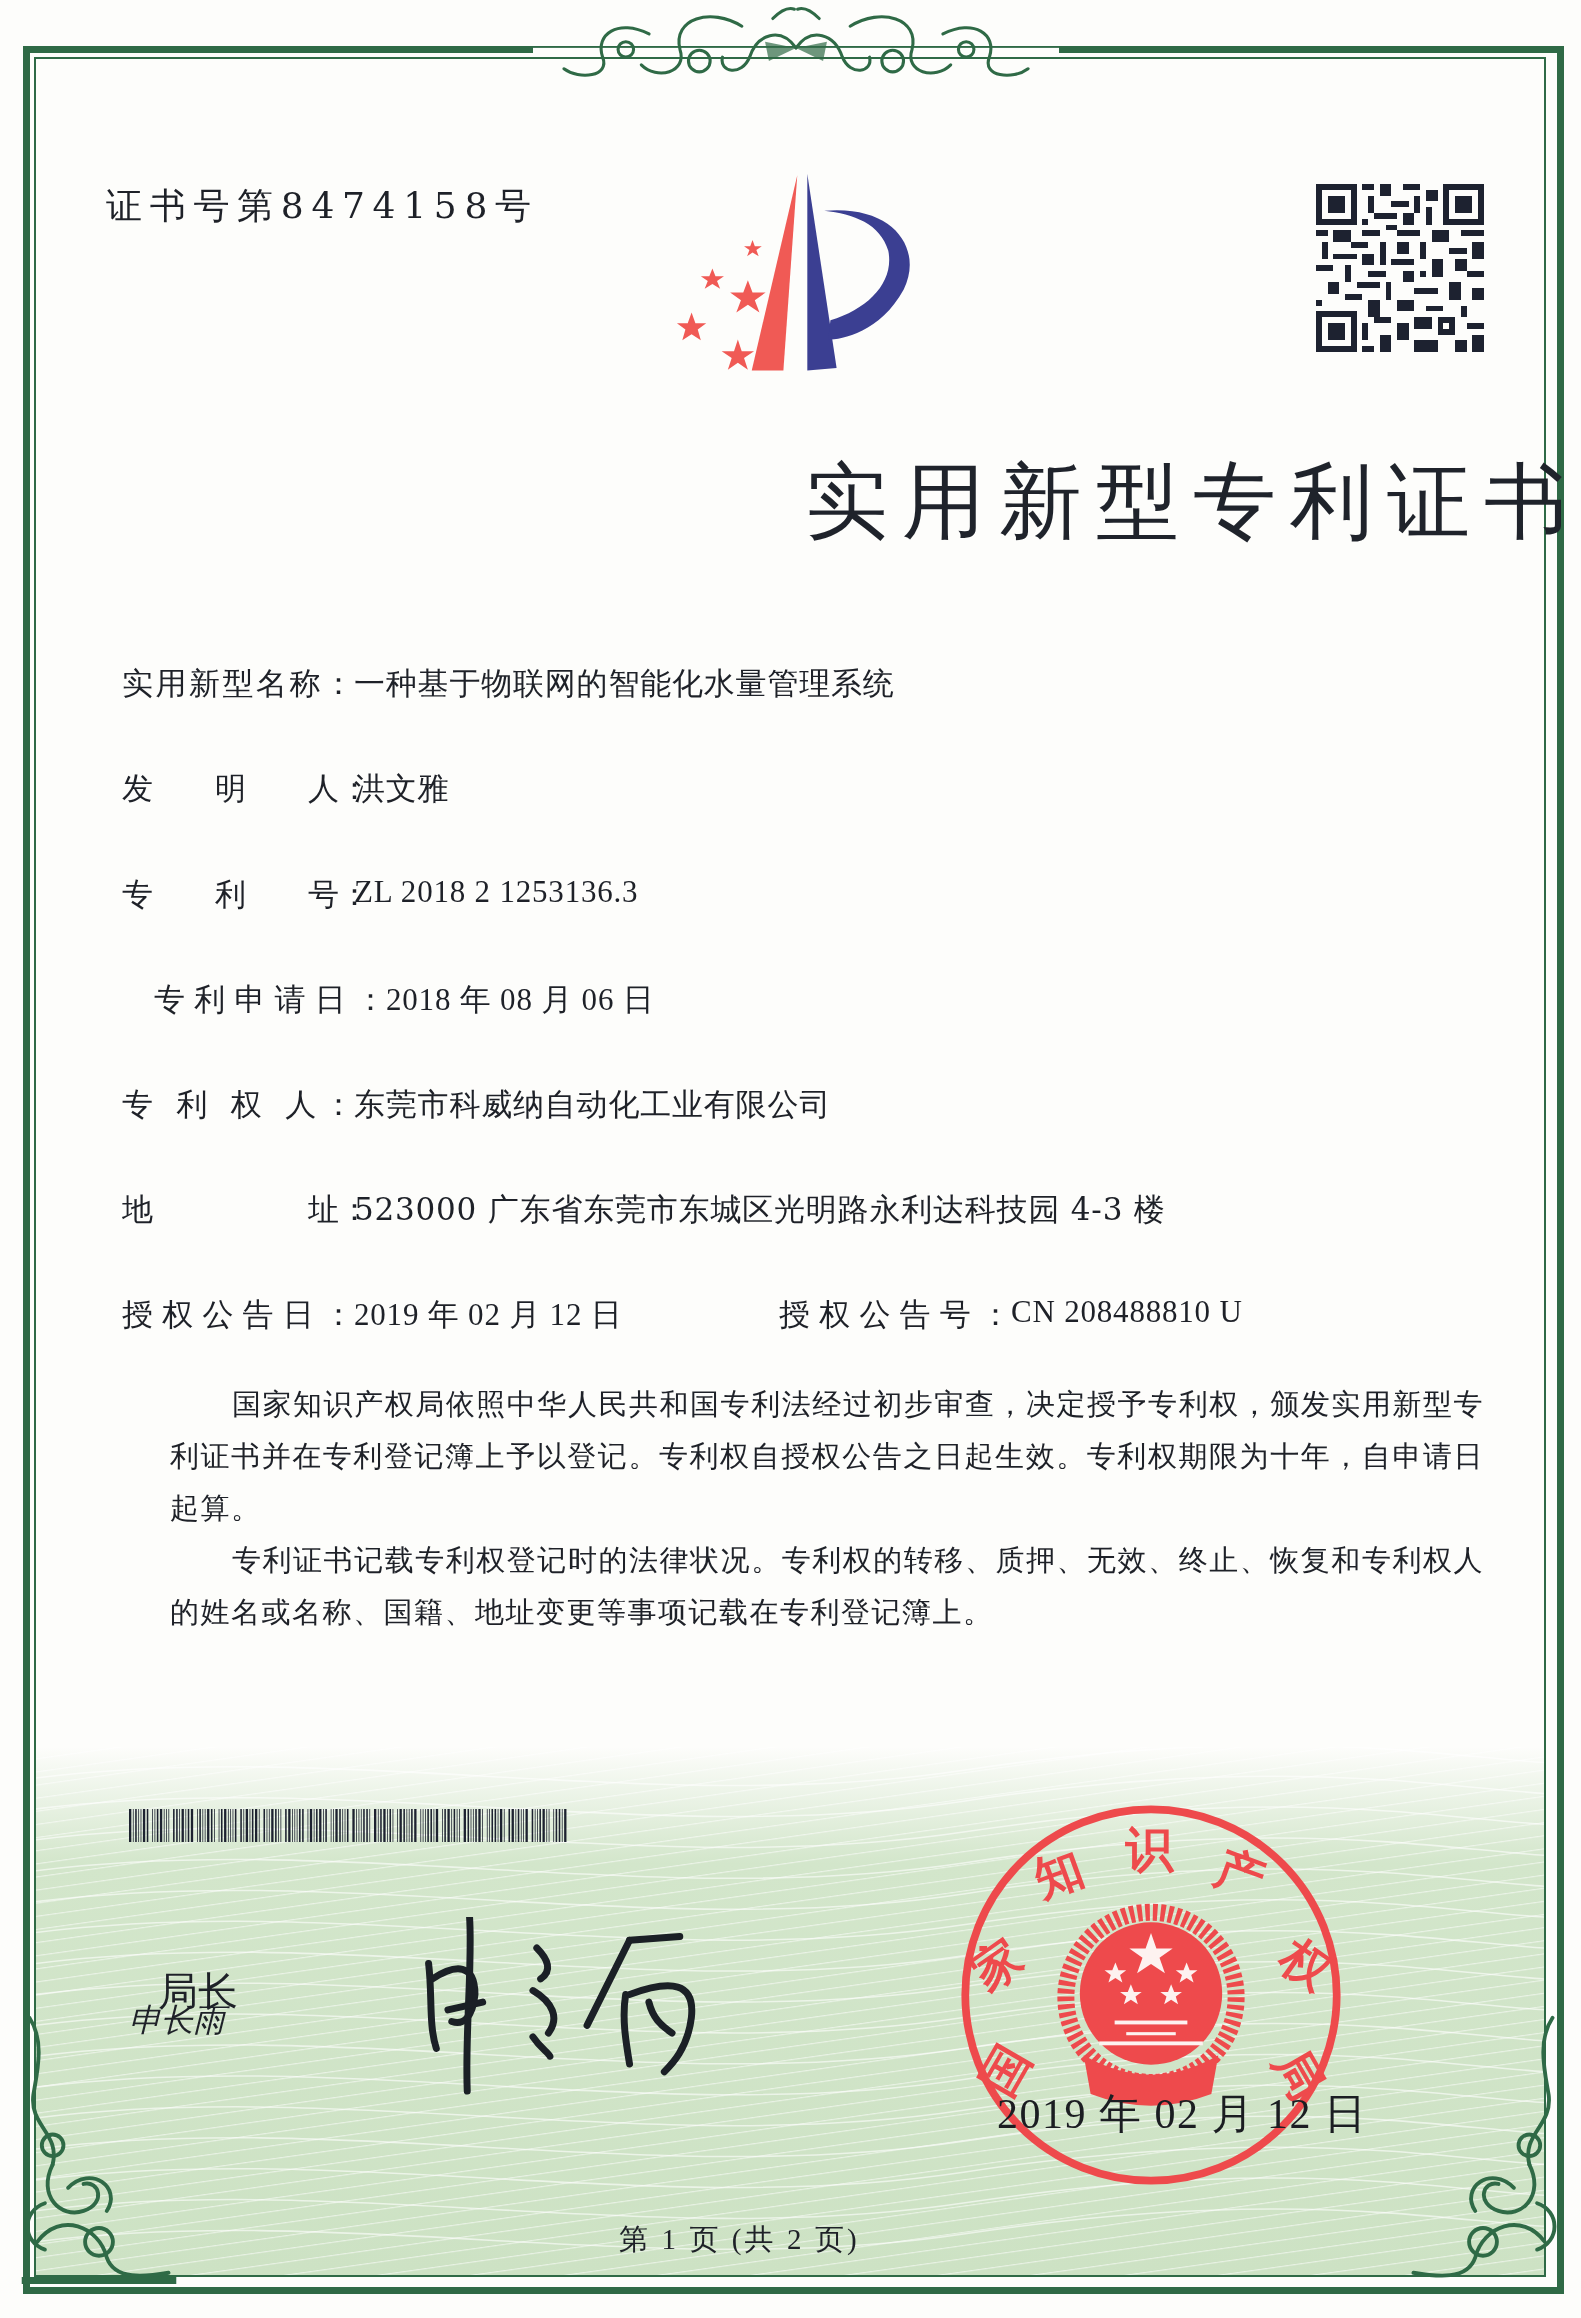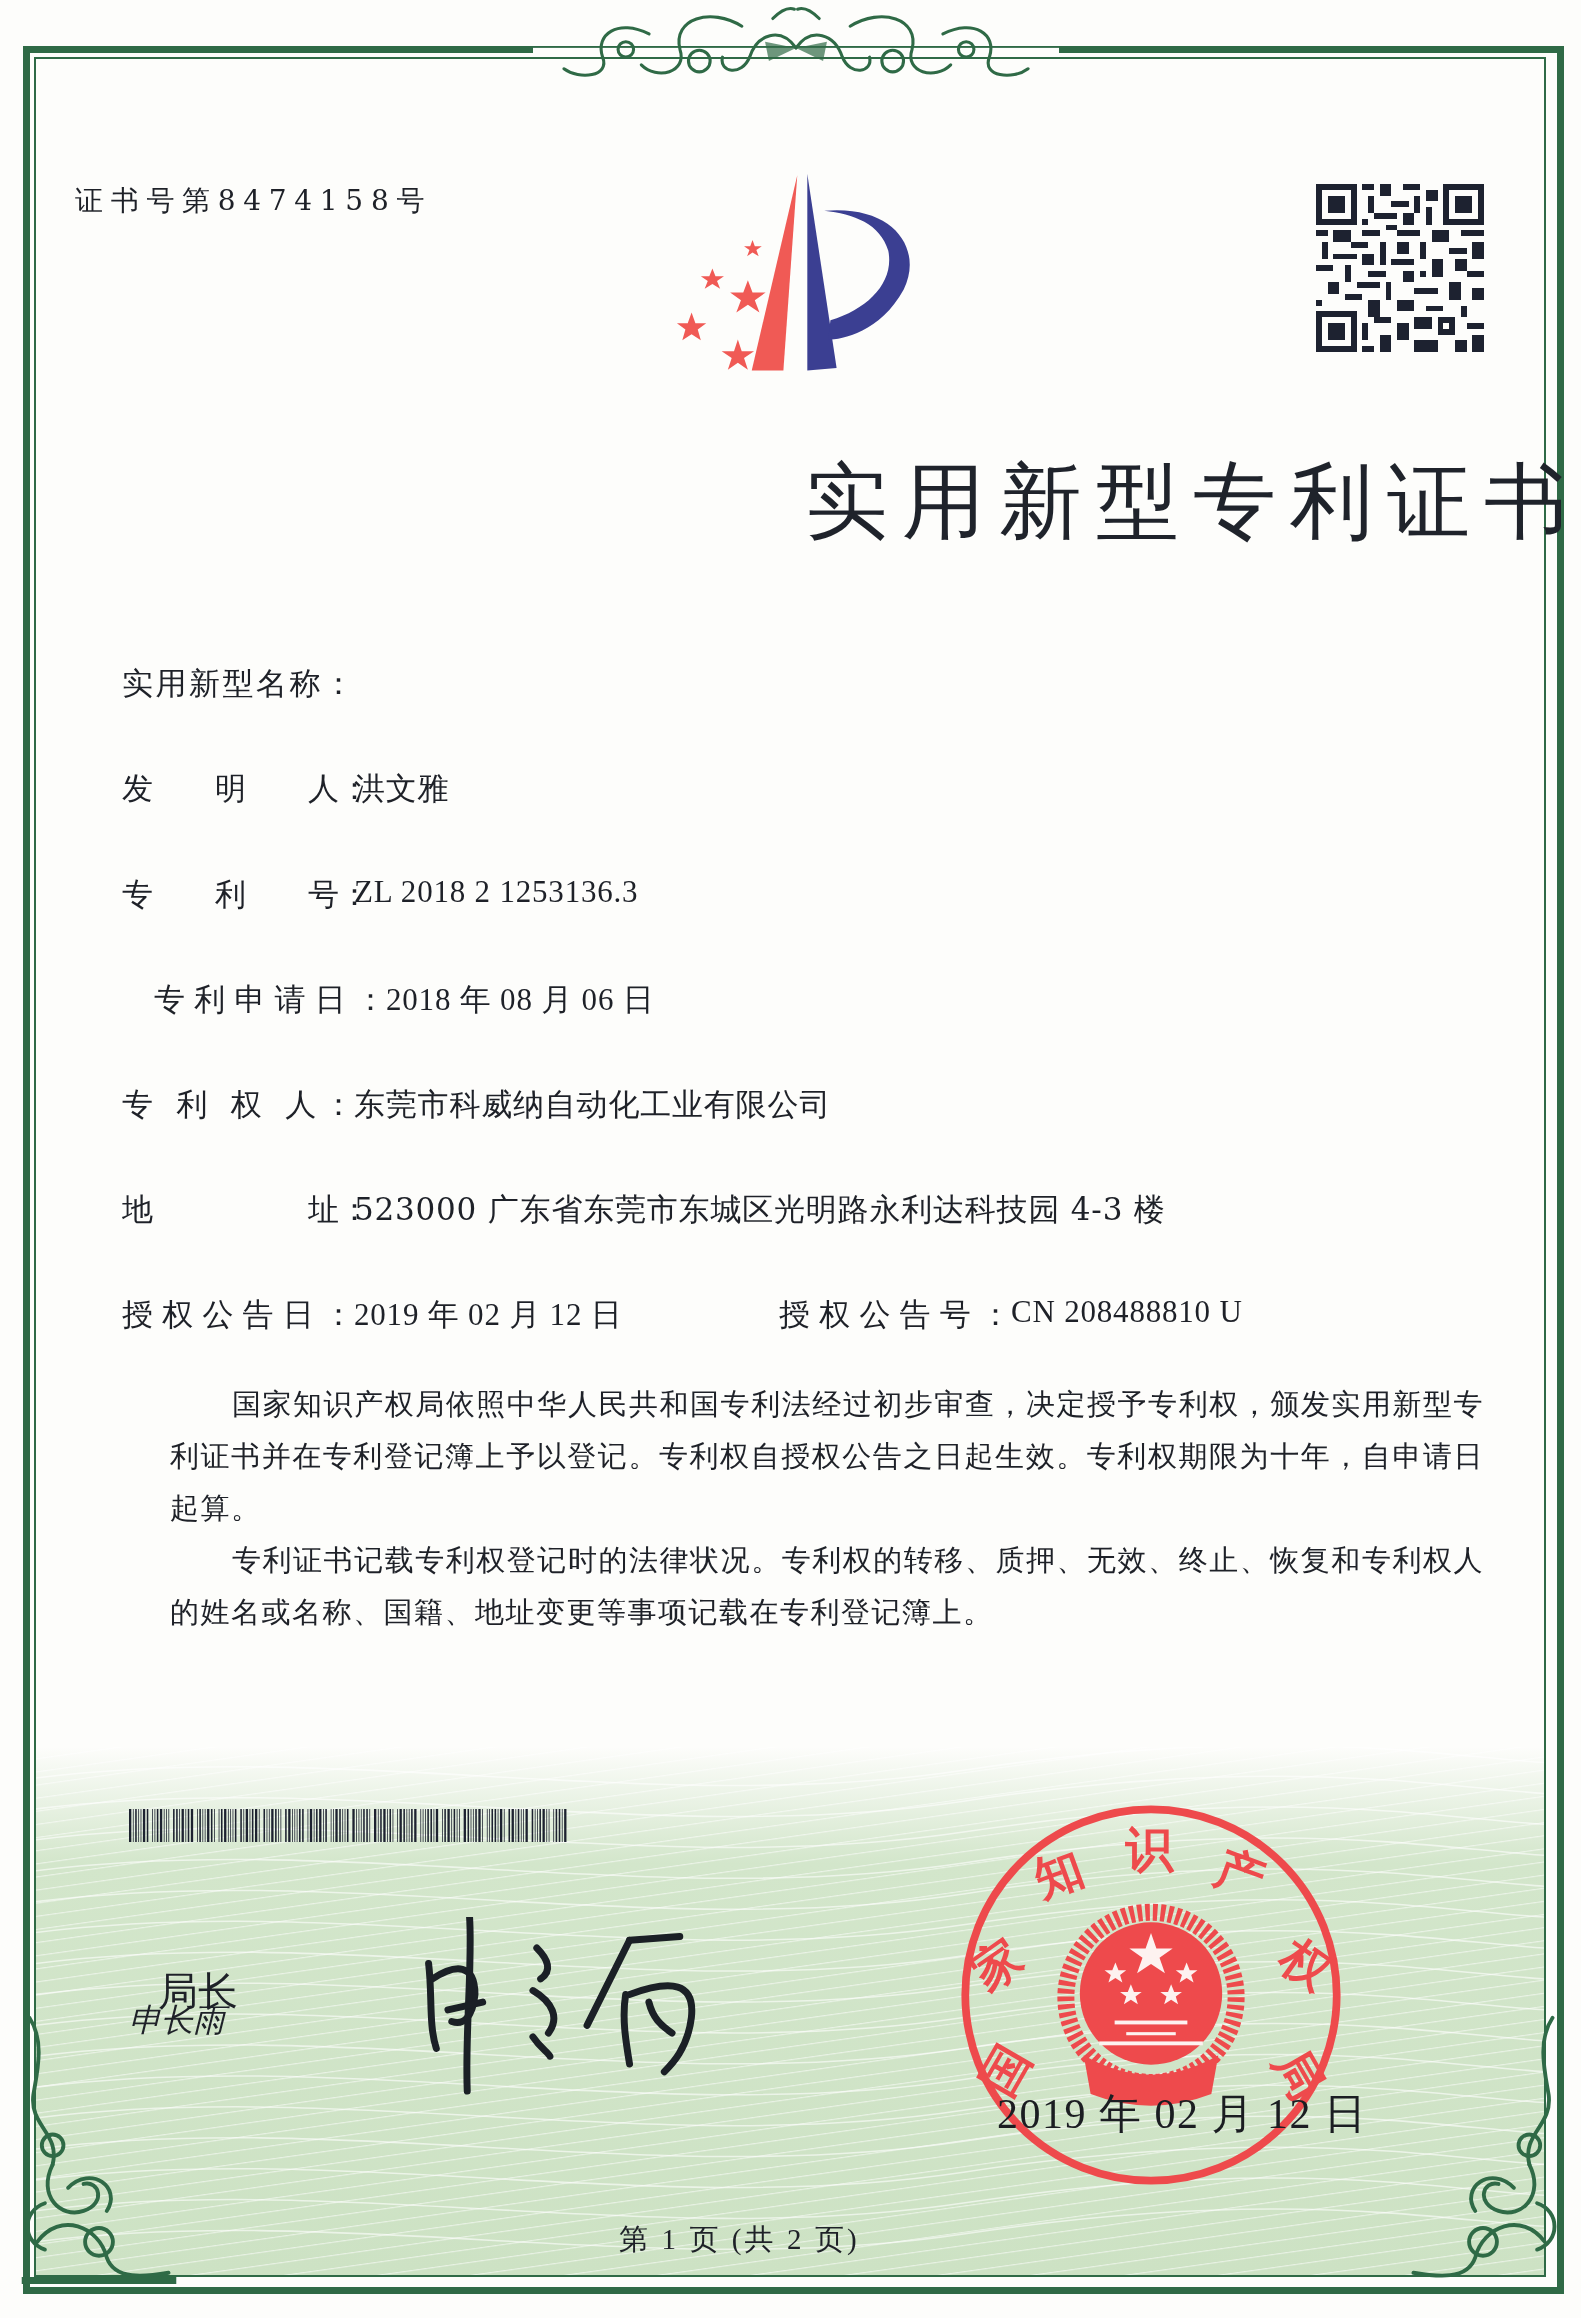--- a/index.html
+++ b/index.html
@@ -25,21 +25,21 @@
     background:
       repeating-linear-gradient(172deg, rgba(255,255,255,0.0) 0px, rgba(255,255,255,0.0) 10.8px, rgba(255,255,255,0.55) 11.6px, rgba(255,255,255,0.0) 13px),
       linear-gradient(180deg, rgba(206,228,198,0) 0%, #d3e6cb 22%, #cde2c4 100%);
   }
   .wave-svg { position:absolute; left:36px; top:1747px; }
 
   
   .ornament { position: absolute; }
 
   .cert-no {
-    left: 75px; top: 182px; font-size: 28px; letter-spacing: 7.7px;
+    left: 106px; top: 182px; font-size: 36px; letter-spacing: 7.7px;
     white-space: nowrap;
   }
   .logo { left: 649px; top: 166px; }
   .qr { left: 1316px; top: 184px; width: 168px; height: 168px; }
 
   .title {
     left: 0; width: 1581px; top: 447px; text-align: right;
     font-size: 83px; letter-spacing: 14px; white-space: nowrap;
     font-family: "DejaVu Sans", "Liberation Sans", sans-serif; font-weight: normal;
     color: #1f232b;
@@ -241,20 +241,21 @@
       <rect x="24" y="27" width="2" height="2"></rect>
       <rect x="27" y="26" width="2" height="3"></rect>
       <rect x="8" y="28" width="2" height="1"></rect>
   </g>
 </svg>
 
 <div class="abs title">实用新型专利证书</div>
 
 <div class="field" style="top:663px;">
   <span class="lbl">实用新型名称：</span>
+  <span class="val">一种基于物联网的智能化水量管理系统</span>
 </div>
 <div class="field" style="top:768px;">
   <span class="lbl">发　　明　　人：</span>
   <span class="val">洪文雅</span>
 </div>
 <div class="field" style="top:874px;">
   <span class="lbl">专　　利　　号：</span>
   <span class="val" style="font-family:'Liberation Serif',serif;">ZL 2018 2 1253136.3</span>
 </div>
 <div class="field" style="top:979px;margin-left:32px;">

